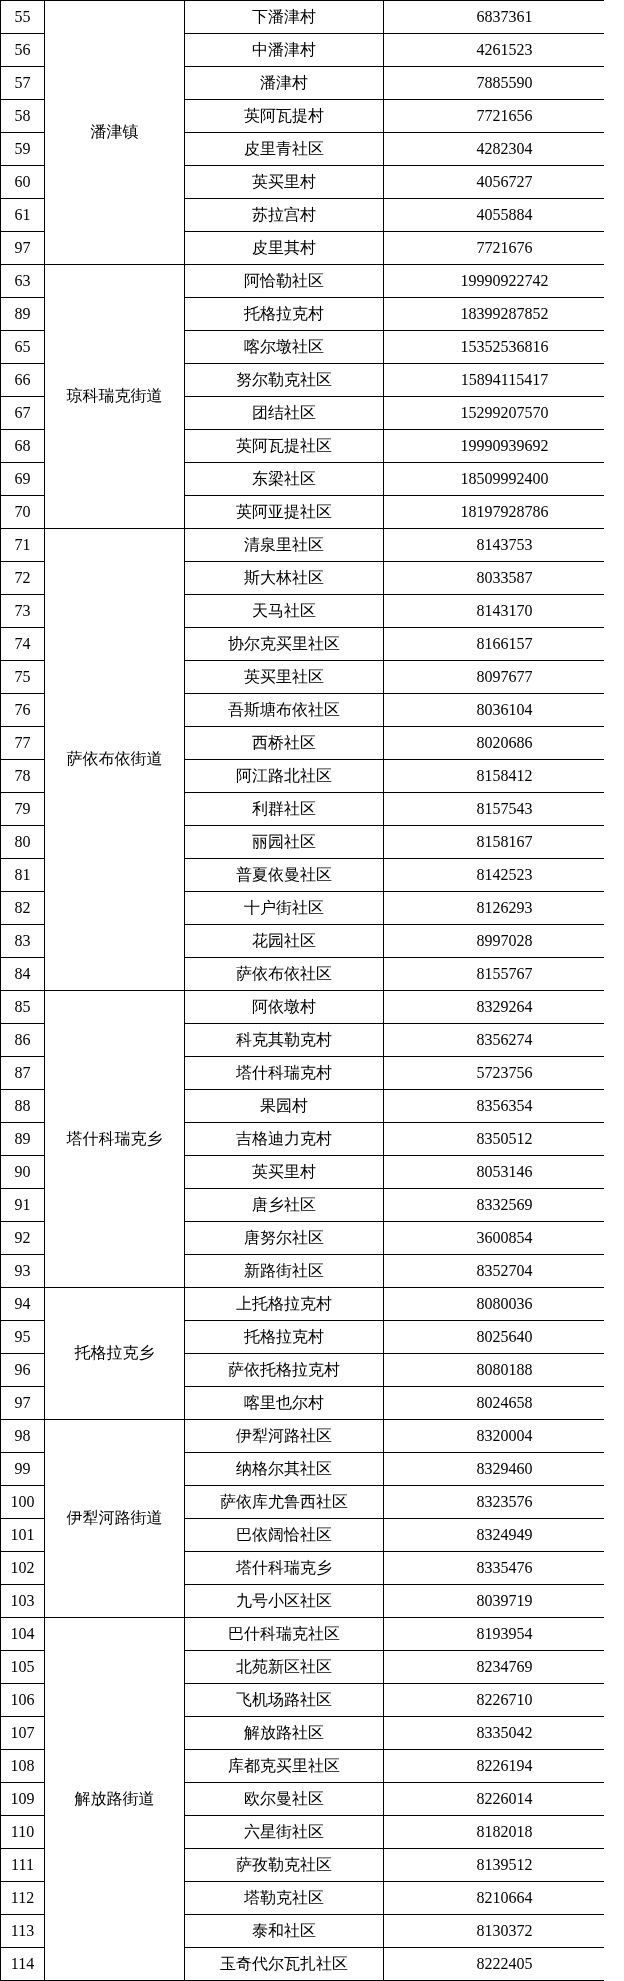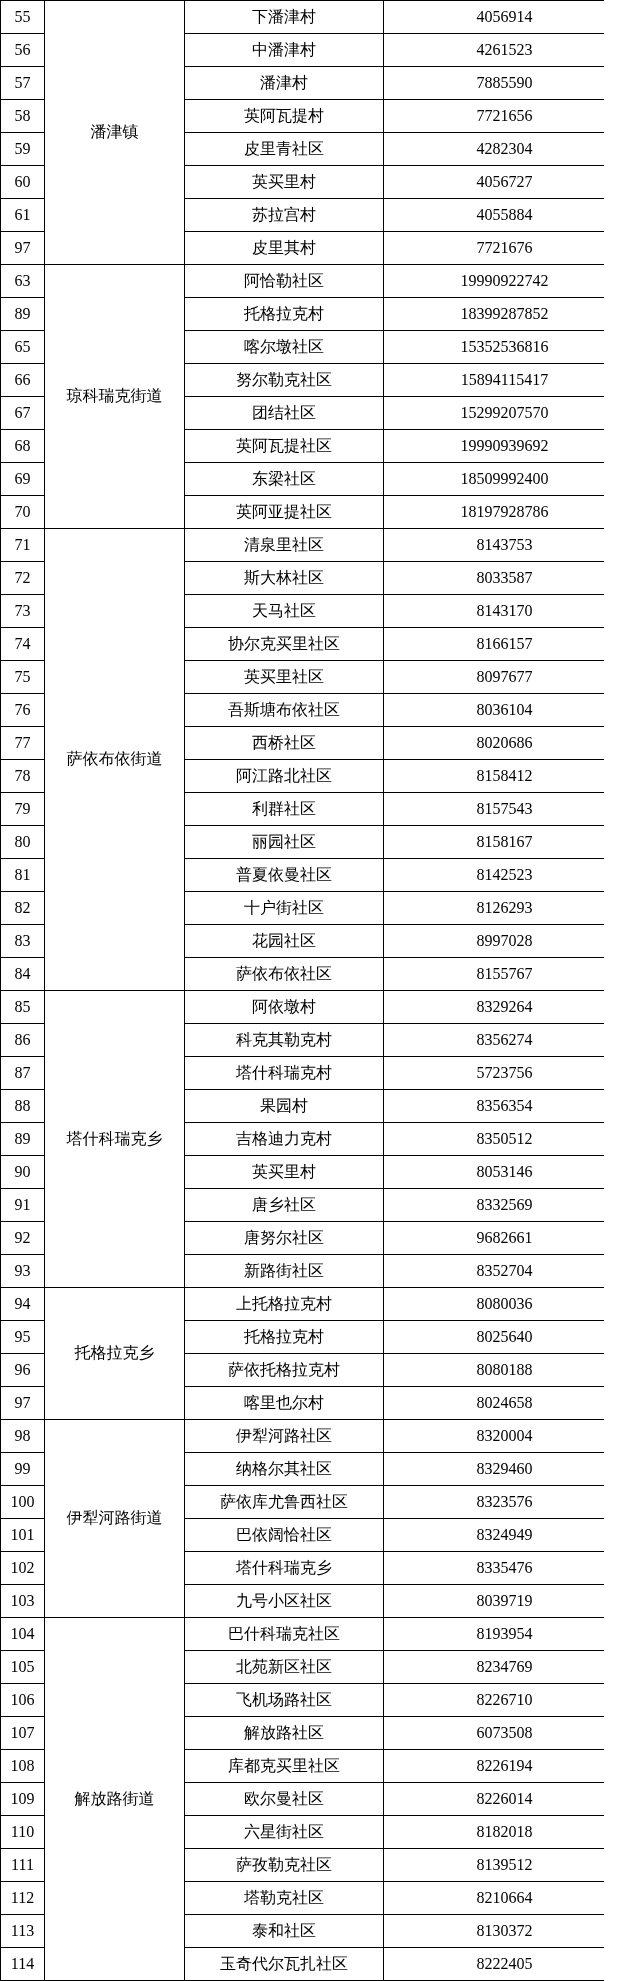--- a/index.html
+++ b/index.html
@@ -44,21 +44,21 @@
       <col style="width:44px">
       <col style="width:140px">
       <col style="width:199px">
       <col style="width:242px">
     </colgroup>
     <tbody>
         <tr>
           <td class="col-index">55</td>
           <td class="col-town" rowspan="8">潘津镇</td>
           <td class="col-comm">下潘津村</td>
-          <td class="col-phone">4056914</td>
+          <td class="col-phone">6837361</td>
         </tr>
         <tr>
           <td class="col-index">56</td>
           <td class="col-comm">中潘津村</td>
           <td class="col-phone">4261523</td>
         </tr>
         <tr>
           <td class="col-index">57</td>
           <td class="col-comm">潘津村</td>
           <td class="col-phone">7885590</td>
@@ -232,21 +232,21 @@
           <td class="col-phone">8053146</td>
         </tr>
         <tr>
           <td class="col-index">91</td>
           <td class="col-comm">唐乡社区</td>
           <td class="col-phone">8332569</td>
         </tr>
         <tr>
           <td class="col-index">92</td>
           <td class="col-comm">唐努尔社区</td>
-          <td class="col-phone">9682661</td>
+          <td class="col-phone">3600854</td>
         </tr>
         <tr>
           <td class="col-index">93</td>
           <td class="col-comm">新路街社区</td>
           <td class="col-phone">8352704</td>
         </tr>
         <tr>
           <td class="col-index">94</td>
           <td class="col-town" rowspan="4">托格拉克乡</td>
           <td class="col-comm">上托格拉克村</td>
@@ -310,21 +310,21 @@
           <td class="col-phone">8234769</td>
         </tr>
         <tr>
           <td class="col-index">106</td>
           <td class="col-comm">飞机场路社区</td>
           <td class="col-phone">8226710</td>
         </tr>
         <tr>
           <td class="col-index">107</td>
           <td class="col-comm">解放路社区</td>
-          <td class="col-phone">6073508</td>
+          <td class="col-phone">8335042</td>
         </tr>
         <tr>
           <td class="col-index">108</td>
           <td class="col-comm">库都克买里社区</td>
           <td class="col-phone">8226194</td>
         </tr>
         <tr>
           <td class="col-index">109</td>
           <td class="col-comm">欧尔曼社区</td>
           <td class="col-phone">8226014</td>

